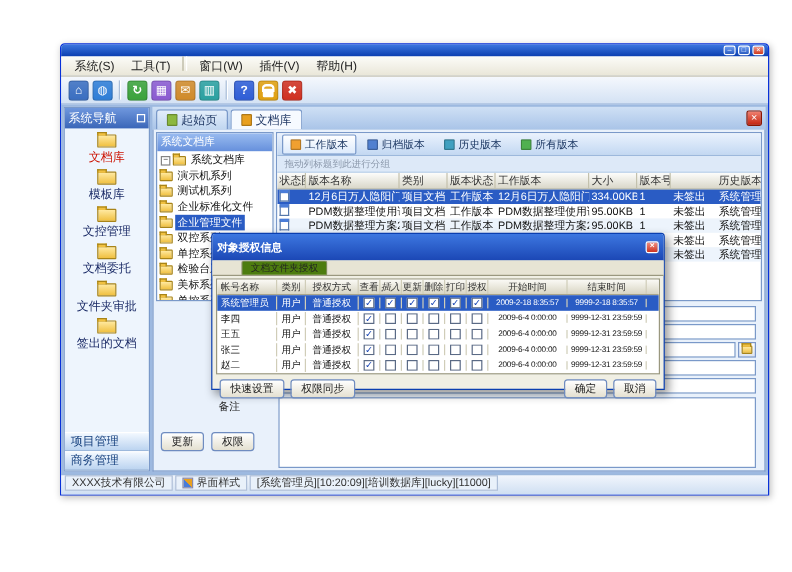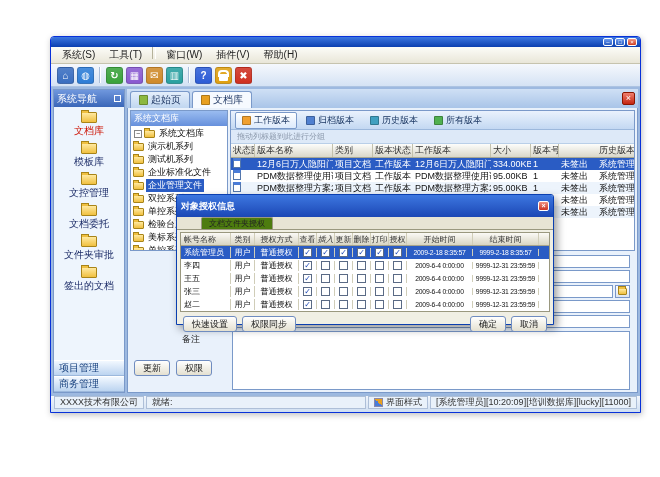--- a/index.html
+++ b/index.html
@@ -400,23 +400,20 @@
         </div>
 
       </div>
     </div>
   </div>
 
   <div class="statusbar">
     <div class="sb-cell">
       <span>XXXX技术有限公司</span>
     </div>
-    <div class="sb-cell sb-ready">
-      <span>就绪:</span>
-    </div>
     <div class="sb-cell">
       <span class="sb-ico"></span>
       <span>界面样式</span>
     </div>
     <div class="sb-cell">
       <span>[系统管理员][10:20:09][培训数据库][lucky][11000]</span>
     </div>
   </div>
 
   <div class="dialog">

